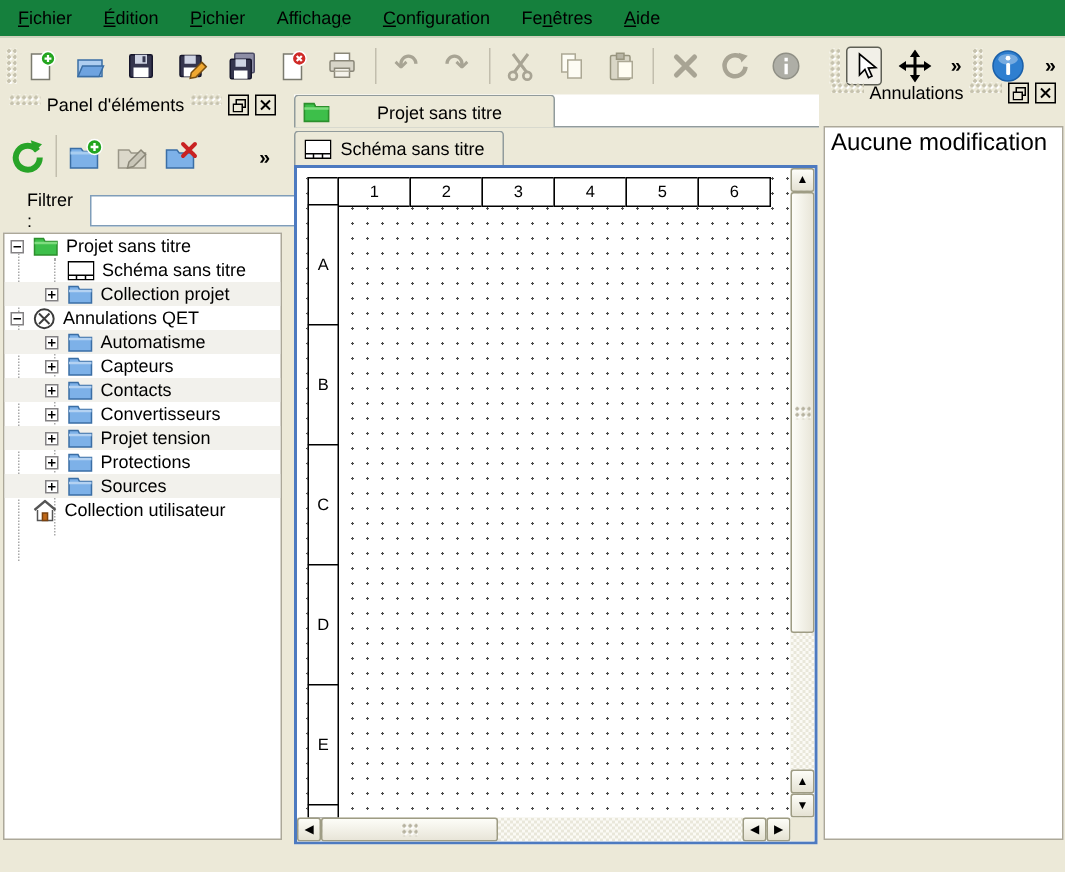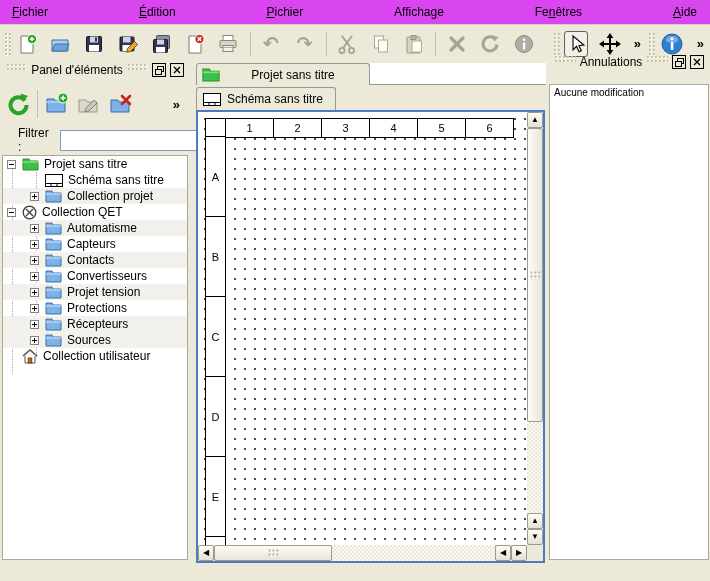--- a/index.html
+++ b/index.html
@@ -1,20 +1,20 @@
 <!DOCTYPE html>
 <html><head>
 <meta charset="utf-8">
 <style>
   * { margin:0; padding:0; box-sizing:border-box; }
   html,body { width:710px; height:581px; overflow:hidden; }
   body { background:#ece9d8; font-family:"Liberation Sans","DejaVu Sans",sans-serif; font-size:12px; color:#000; position:relative; }
 
   
-  .menubar { position:absolute; left:0; top:0; width:710px; height:25px; display:flex; align-items:center; padding-left:4px; border-bottom:1px solid #d4d0be; background:#d946ef;justify-content:space-between; }
+  .menubar { position:absolute; left:0; top:0; width:710px; height:25px; display:flex; align-items:center; padding-left:4px; border-bottom:1px solid #d4d0be; background:#15803d; }
   .menu-item { padding:3px 8px; margin-right:5px; cursor:default; white-space:nowrap; }
   .menu-item .mn { text-decoration:underline; }
 
   
   .toolbar { position:absolute; left:0; top:25px; width:710px; height:37px; display:flex; align-items:center; padding-left:3px; background:#ece9d8; }
   .handle-v { width:7px; height:24px; margin:0 4px 0 1px; background:radial-gradient(circle,#c6c2ae 1px,transparent 1.4px) 0 0/4px 4px, radial-gradient(circle,#fff 1px,transparent 1.4px) 1px 1px/4px 4px; }
   .tbtn { width:26px; height:26px; margin-right:9px; display:flex; align-items:center; justify-content:center; background:transparent; border:1px solid transparent; }
   .tbtn.selected { background:#f2f0e8; border:1px solid #5e5f55; border-radius:3px; }
   .tsep { width:1px; height:24px; background:#c2bead; margin:0 8px 0 0; }
   .chev { font-weight:bold; font-size:13px; padding:0 3px; margin-right:3px; }
@@ -73,32 +73,33 @@
   .sb-thumb.h { background:linear-gradient(#fdfdf8,#e8e5d8); }
   .grip { position:absolute; left:50%; top:50%; width:11px; height:9px; transform:translate(-50%,-50%);
     background:radial-gradient(circle,#b5b19e 1px,transparent 1.3px) 0 0/4px 4px, radial-gradient(circle,#fff 1px,transparent 1.3px) 1px 1px/4px 4px; }
   .vscroll { position:absolute; right:0; top:0; width:16px; height:433px; background:repeating-conic-gradient(#fbfaf5 0% 25%,#e9e7da 0% 50%) 0 0/4px 4px; }
   .hscroll { position:absolute; left:0; top:433px; width:329px; height:16px; background:repeating-conic-gradient(#fbfaf5 0% 25%,#e9e7da 0% 50%) 0 0/4px 4px; }
   .sb-corner { position:absolute; left:329px; top:433px; width:16px; height:16px; background:#ece9d8; }
 
   
   .rd-title { left:548px; top:55px; width:162px; }
   .undo-list { position:absolute; left:549px; top:84px; width:160px; height:476px; background:#fff; border:1px solid #aca899; }
-  .undo-entry { padding:2px 4px; font-size:10px; }
+  .undo-entry { padding:2px 4px; font-size:16px; }
 
   .bottom-strip { position:absolute; left:0; top:563px; width:710px; height:18px; background:#ece9d8; }
 </style>
 </head>
 <body>
 
 <div class="menubar">
   <span class="menu-item"><span></span><span class="mn">F</span><span>ichier</span></span>
   <span class="menu-item"><span></span><span class="mn">É</span><span>dition</span></span>
   <span class="menu-item"><span></span><span class="mn">P</span><span>ichier</span></span>
   <span class="menu-item"><span>Afficha</span><span class="mn">g</span><span>e</span></span>
+  <span class="menu-item"><span></span><span class="mn">C</span><span>onfiguration</span></span>
   <span class="menu-item"><span>Fe</span><span class="mn">n</span><span>êtres</span></span>
   <span class="menu-item"><span></span><span class="mn">A</span><span>ide</span></span>
 </div>
 
 <div class="toolbar">
   <span class="handle-v"></span>
 
   <span class="tbtn">
       <svg width="22" height="22" viewBox="0 0 22 22">
         <path d="M5 3h8l4 4v13H5z" fill="#fff" stroke="#7a7a6e"></path>
@@ -321,21 +322,21 @@
         <path d="M1 4h15" stroke="#b4d2f2" stroke-width="1.6"></path>
       </svg>
     <span class="tlabel">Collection projet</span>
   </div>
   <div class="trow ind0">
     <span class="exp"></span>
     <svg class="ticon" width="15" height="15" viewBox="0 0 15 15">
         <circle cx="7.5" cy="7.5" r="6.3" fill="#fff" stroke="#3c3c3c" stroke-width="1.3"></circle>
         <path d="M4 4l7 7M11 4l-7 7" stroke="#3c3c3c" stroke-width="1.3"></path>
       </svg>
-    <span class="tlabel">Collection QET</span>
+    <span class="tlabel">Annulations QET</span>
   </div>
 
   <div class="trow ind1 shade">
     <span class="exp plus"></span>
     <svg class="ticon" width="17" height="13" viewBox="0 0 17 13">
         <path d="M1 1h6l1 2h8v9H1z" fill="#7db1e8" stroke="#3a6ea5"></path>
         <path d="M1 4h15" stroke="#b4d2f2" stroke-width="1.6"></path>
       </svg>
     <span class="tlabel">Automatisme</span>
   </div>
@@ -371,28 +372,20 @@
       </svg>
     <span class="tlabel">Projet tension</span>
   </div>
   <div class="trow ind1">
     <span class="exp plus"></span>
     <svg class="ticon" width="17" height="13" viewBox="0 0 17 13">
         <path d="M1 1h6l1 2h8v9H1z" fill="#7db1e8" stroke="#3a6ea5"></path>
         <path d="M1 4h15" stroke="#b4d2f2" stroke-width="1.6"></path>
       </svg>
     <span class="tlabel">Protections</span>
-  </div>
-  <div class="trow ind1 shade">
-    <span class="exp plus"></span>
-    <svg class="ticon" width="17" height="13" viewBox="0 0 17 13">
-        <path d="M1 1h6l1 2h8v9H1z" fill="#7db1e8" stroke="#3a6ea5"></path>
-        <path d="M1 4h15" stroke="#b4d2f2" stroke-width="1.6"></path>
-      </svg>
-    <span class="tlabel">Récepteurs</span>
   </div>
   <div class="trow ind1 shade">
     <span class="exp plus"></span>
     <svg class="ticon" width="17" height="13" viewBox="0 0 17 13">
         <path d="M1 1h6l1 2h8v9H1z" fill="#7db1e8" stroke="#3a6ea5"></path>
         <path d="M1 4h15" stroke="#b4d2f2" stroke-width="1.6"></path>
       </svg>
     <span class="tlabel">Sources</span>
   </div>
   <div class="trow ind0">

